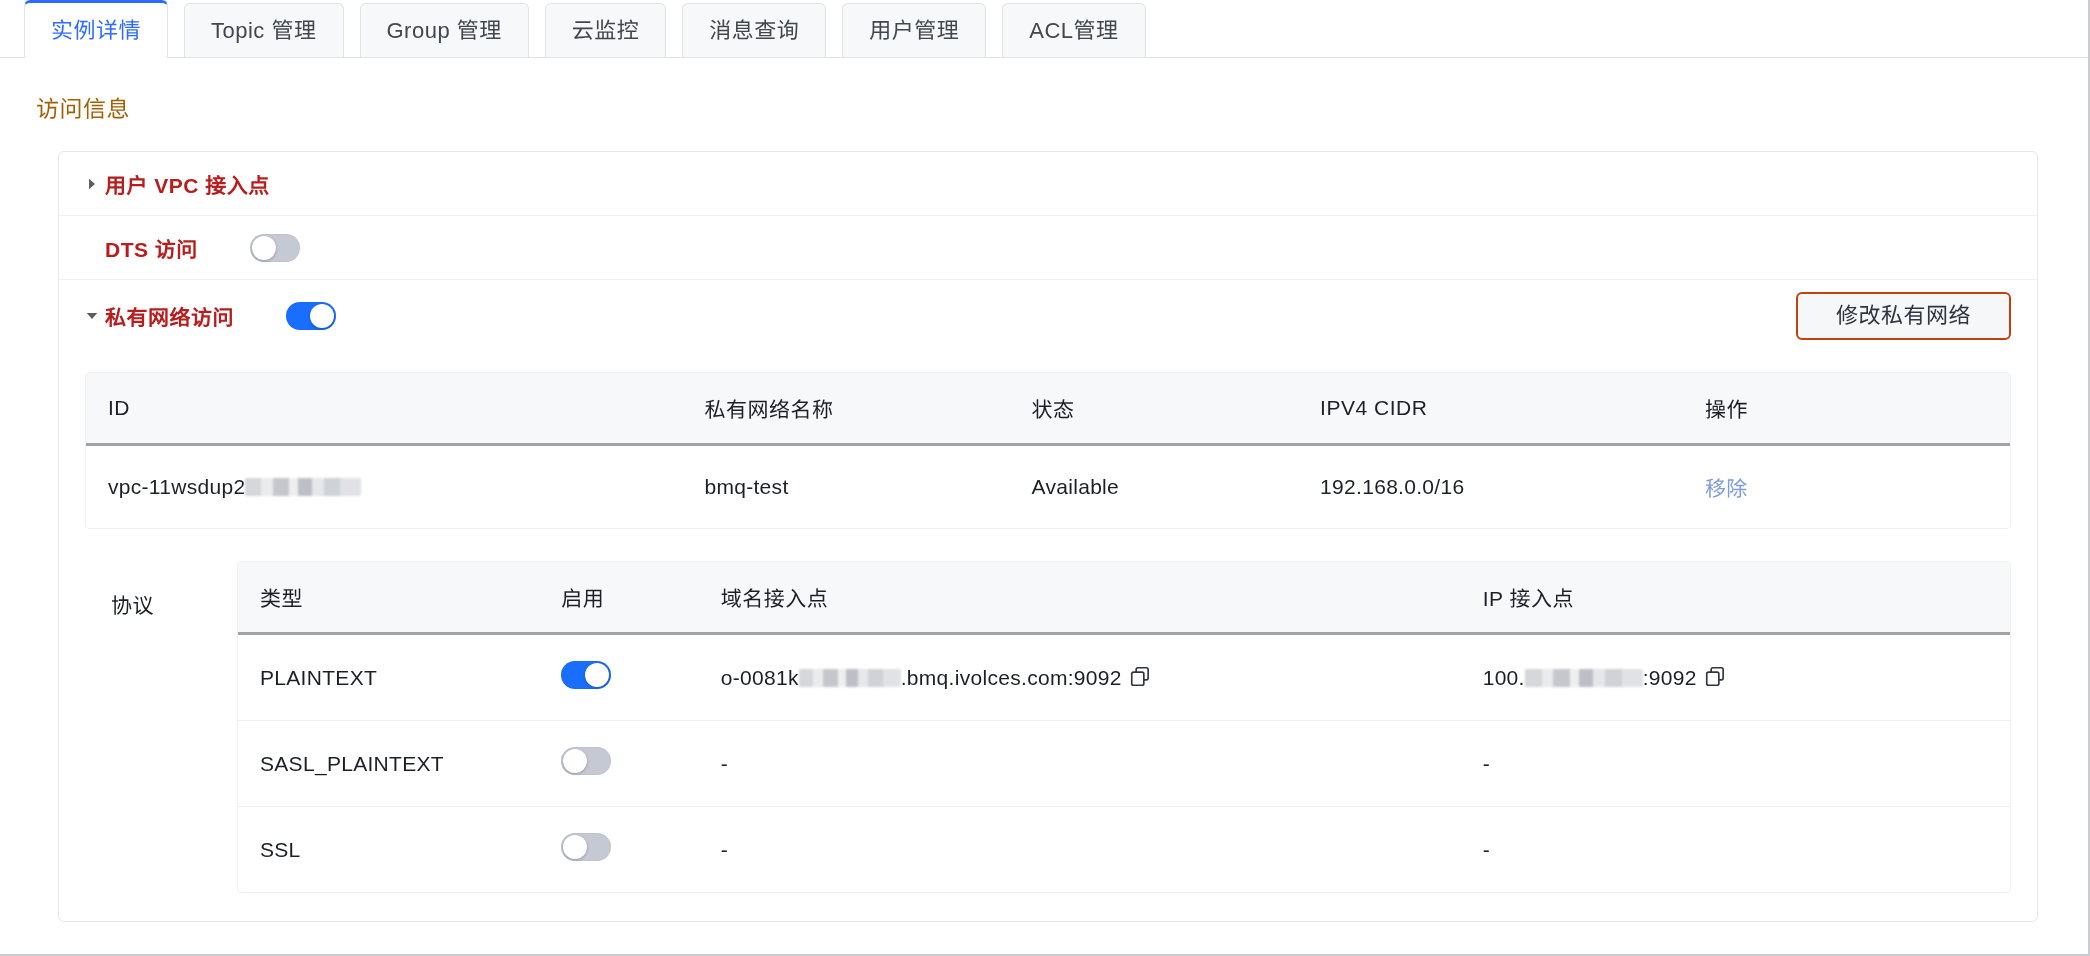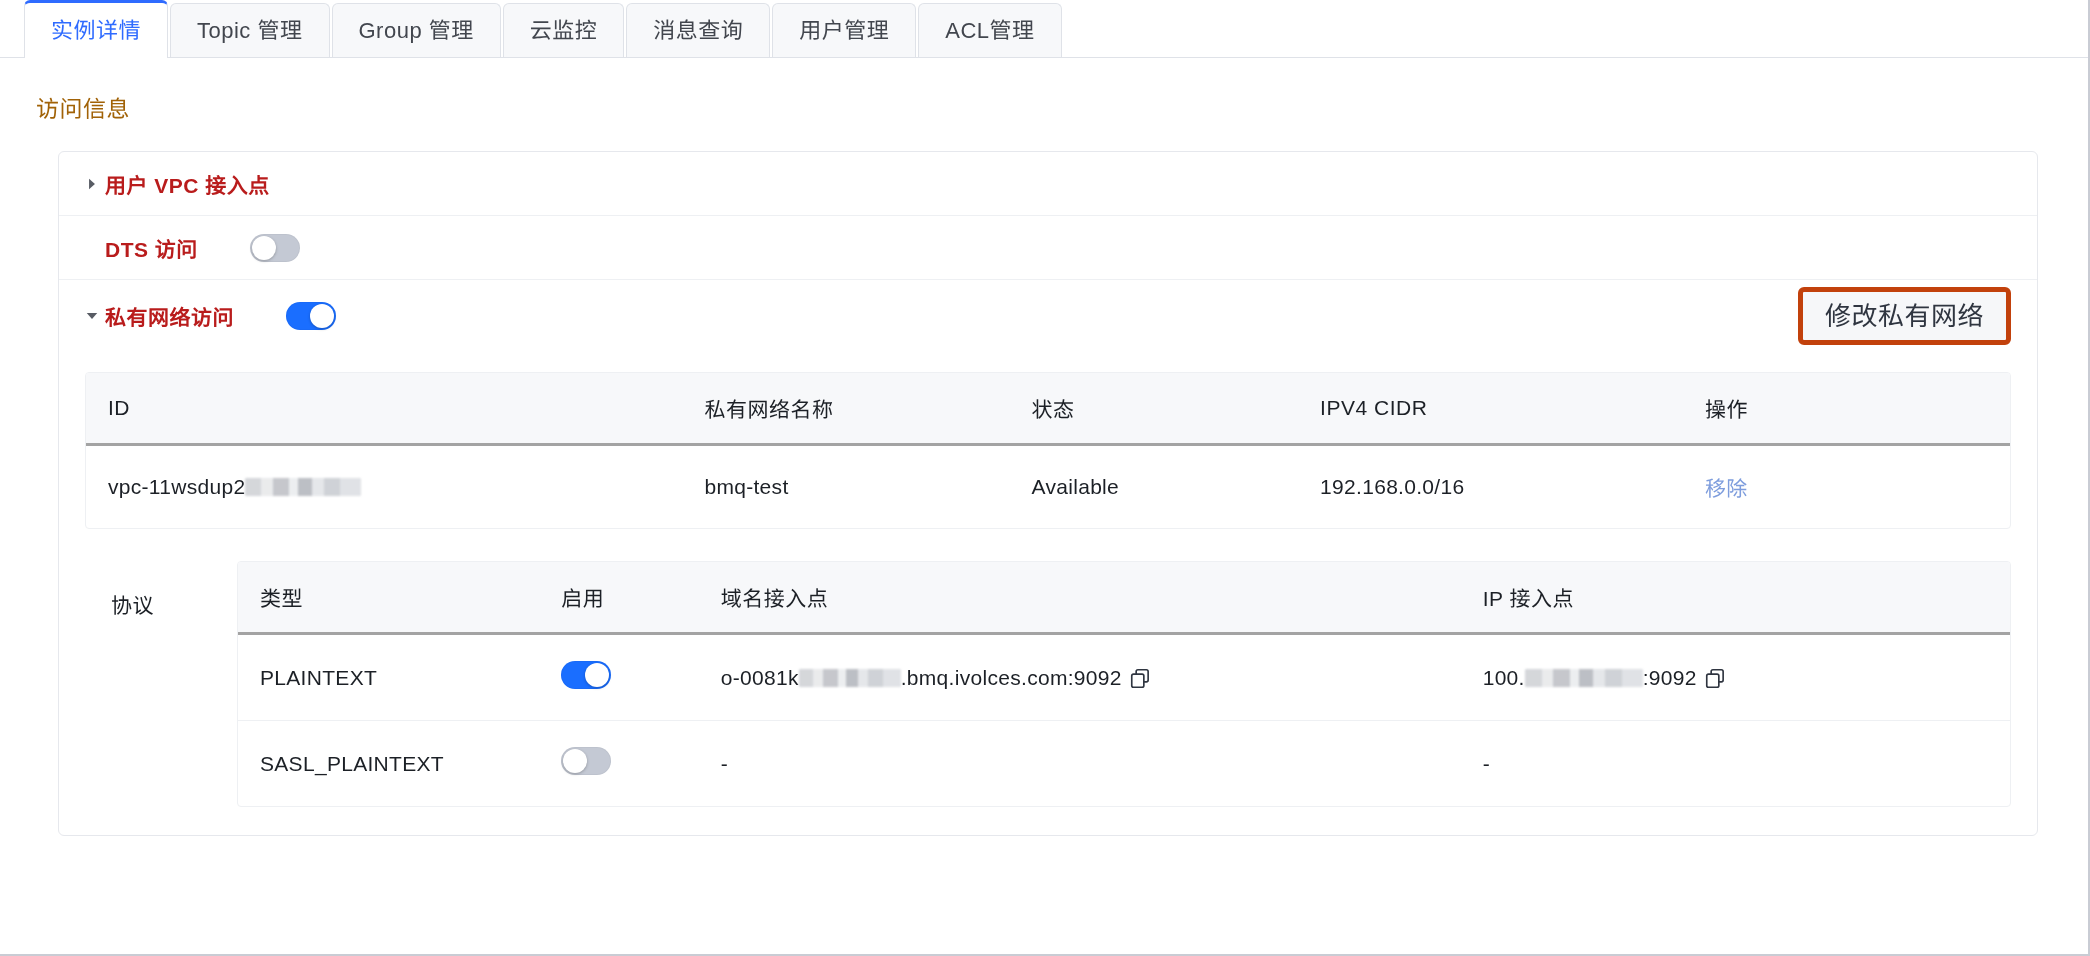--- a/index.html
+++ b/index.html
@@ -33,21 +33,21 @@
   
   #tab-bar {
     position: relative;
     height: 58px;
     background: #ffffff;
     border-bottom: 1px solid #dfe2e8;
     padding-left: 24px;
     box-sizing: border-box;
     display: flex;
     align-items: flex-end;
-    gap: 2px;
+    gap: 16px;
   }
   .tab {
     position: relative;
     height: 54px;
     box-sizing: border-box;
     display: flex;
     align-items: center;
     justify-content: center;
     padding: 0 26px;
     font-size: 22px;
@@ -160,26 +160,26 @@
     display: flex;
     align-items: center;
     min-height: 72px;
     padding: 0 26px;
     box-sizing: border-box;
     border-bottom: none;
   }
   .pn-header .spacer { flex: 1 1 auto; }
 
   .btn-secondary {
-    font-size: 26px;
+    font-size: 22px;
     color: #2f3540;
     background: #f6f7f9;
-    border: 5px solid #c2410c;
+    border: 2px solid #c2410c;
     border-radius: 6px;
-    padding: 11px 22px;
+    padding: 11px 38px;
     cursor: pointer;
     white-space: nowrap;
     line-height: 1;
     letter-spacing: .5px;
     font-family: inherit;
   }
 
   
   .sub-section {
     display: flex;
@@ -251,21 +251,21 @@
         #d3d5d9 0 14%, #e9eaec 14% 24%, #c3c5ca 24% 38%,
         #eceef0 38% 46%, #b9bcc2 46% 58%, #e4e6e9 58% 68%,
         #cdd0d5 68% 82%, #dfe1e5 82% 100%);
     filter: blur(1.1px);
     opacity: .95;
   }
   .masked.m1 { width: 116px; }
   .masked.m2 { width: 102px; }
   .masked.m3 { width: 118px; }
 
-  .cell-inline { display: flex; align-items: flex-end; gap: 7px; }
+  .cell-inline { display: flex; align-items: flex-start; gap: 7px; }
 
   .copy-icon {
     width: 22px; height: 22px;
     flex: 0 0 22px;
     cursor: pointer;
     color: #2f3540;
   }
   .copy-icon svg { display: block; }
 
   .dash { color: #1c2026; }
@@ -434,20 +434,30 @@
                   <td>SASL_PLAINTEXT</td>
                   <td>
                     <span class="switch">
                       <span class="knob"></span>
                     </span>
                   </td>
                   <td class="dash">-</td>
                   <td class="dash">-</td>
                 </tr>
 
+                <tr>
+                  <td>SSL</td>
+                  <td>
+                    <span class="switch">
+                      <span class="knob"></span>
+                    </span>
+                  </td>
+                  <td class="dash">-</td>
+                  <td class="dash">-</td>
+                </tr>
 
               </tbody>
             </table>
           </div>
         </div>
       </div>
 
     </div>
 
   </div>

